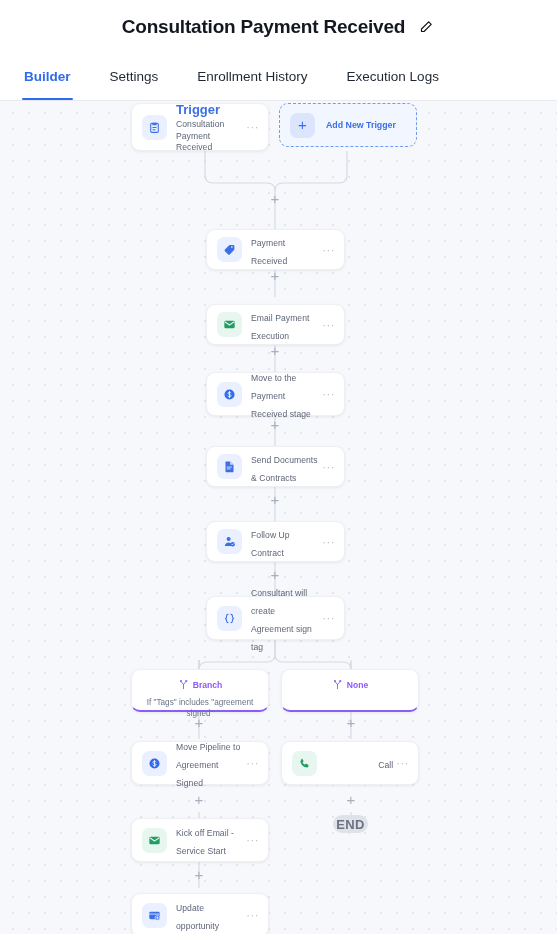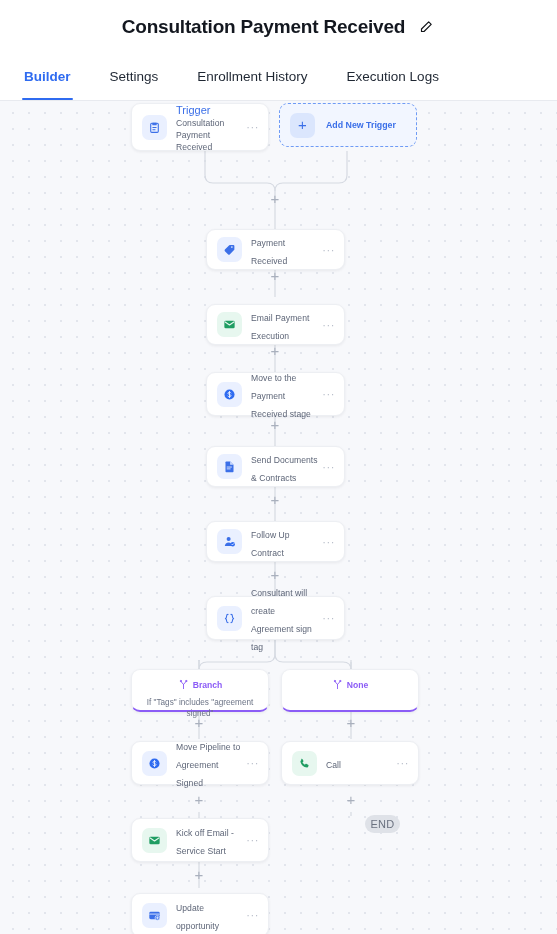--- a/index.html
+++ b/index.html
@@ -119,22 +119,22 @@
   .ico-blue  { background: #eaf0ff; }
   .ico-green { background: #e7f7ef; }
   .node-body { flex: 1 1 auto; min-width: 0; padding-left: 9px; }
   .node-label {
     font-size: 8.6px;
     color: #5d6577;
     line-height: 1.38;
     letter-spacing: .05px;
   }
   .node-kicker {
-    font-size: 11px;
-    font-weight: 400;
+    font-size: 13px;
+    font-weight: 700;
     color: #3b6fe8;
     line-height: 1.3;
   }
   .dots {
     flex: 0 0 auto;
     color: #b6bcc8;
     font-size: 11px;
     letter-spacing: .6px;
     line-height: 6px;
     padding-left: 3px;
@@ -192,28 +192,27 @@
     padding: 0 6px;
     line-height: 1.3;
   }
 
   
   .end-pill {
     position: absolute;
     background: #dfe2e8;
     color: #6b7280;
     border-radius: 10px;
-    font-size: 11px;
-    font-weight: 400;
+    font-size: 13px;
+    font-weight: 700;
     letter-spacing: .3px;
     display: flex;
     align-items: center;
     justify-content: center;
     cursor: pointer;
-    margin-left: 32px;
   }
 </style>
 </head>
 <body>
 
 <div class="header">
   <div class="header-title">Consultation Payment Received</div>
   <span class="edit-icon">
     <svg width="15" height="15" viewBox="0 0 24 24" fill="none" stroke="#111418" stroke-width="1.9" stroke-linecap="round" stroke-linejoin="round">
       <path d="M15.5 4.5l4 4L8 20H4v-4z"></path>
@@ -444,21 +443,21 @@
           <circle cx="17.4" cy="16.4" r="4.4" fill="#2f6bf0" stroke="#eaf0ff" stroke-width="1.3"></circle>
           <path d="M17.4 14.2v4.4M15.2 16.4h4.4" stroke="#eaf0ff" stroke-width="1.5" stroke-linecap="round"></path>
         </svg>
       </span>
       <span class="node-body">
         <span class="node-label">Update opportunity</span>
       </span>
       <span class="dots">···</span>
     </div>
 
-    <div class="node" style="left:281px; top:640px; width:138px; height:44px;">
+    <div class="node" style="left:281px; top:640px; width:138px; height:44px;text-align:right;">
       <span class="node-ico ico-green">
         <svg width="13" height="13" viewBox="0 0 24 24" fill="#1f9d62">
           <path d="M6.3 3.2c.8-.3 1.7 0 2.1.8l1.5 2.7c.4.7.2 1.6-.4 2.1l-1.2 1c.9 2 2.5 3.6 4.5 4.5l1-1.2c.5-.6 1.4-.8 2.1-.4l2.7 1.5c.8.4 1.1 1.3.8 2.1l-.7 1.8c-.3.8-1.1 1.3-2 1.2C9.6 18.6 5.4 14.4 4.5 8.3c-.1-.9.4-1.7 1.2-2z"></path>
         </svg>
       </span>
       <span class="node-body">
         <span class="node-label">Call</span>
       </span>
       <span class="dots">···</span>
     </div>

